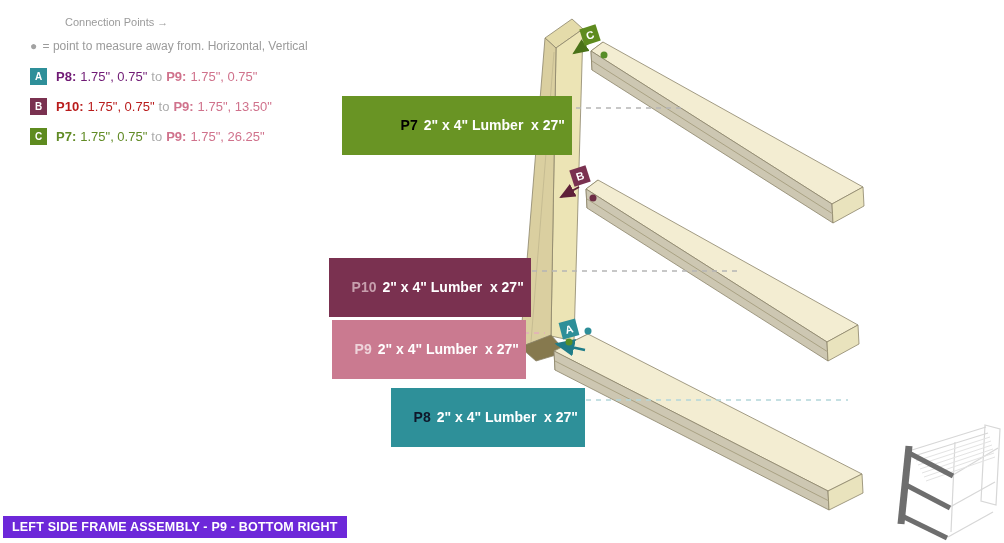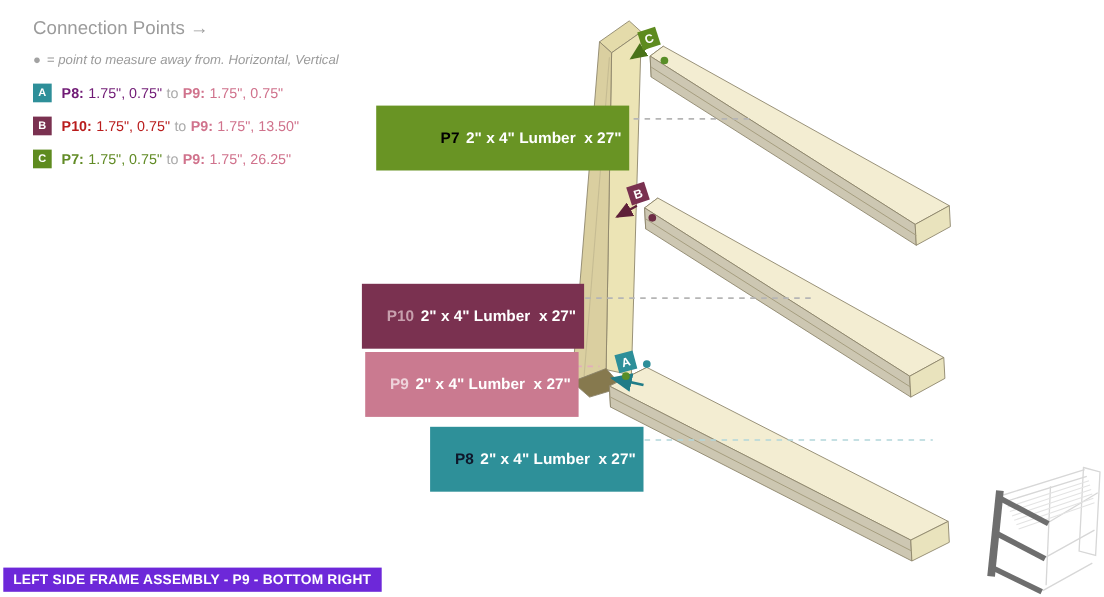--- a/index.html
+++ b/index.html
@@ -2,22 +2,22 @@
 <html><head>
 <meta charset="utf-8">
 <style>
   html,body{margin:0;padding:0;background:#fff;}
   .canvas{position:relative;width:1004px;height:543px;background:#ffffff;overflow:hidden;
           font-family:"Liberation Sans",sans-serif;}
   svg{position:absolute;left:0;top:0;}
 
   
   .legend{position:absolute;left:30px;top:16px;}
-  .ctitle{font-size:17px;color:#9b9b9b;margin-bottom:11px;}
-  .cnote{font-size:12px;color:#9b9b9b;margin-bottom:15px;font-style:italic;}
+  .ctitle{font-size:11px;color:#9b9b9b;margin-bottom:11px;margin-left:35px;}
+  .cnote{font-size:12px;color:#9b9b9b;margin-bottom:15px;}
   .cnote .bullet{color:#a2a2a2;font-size:12px;margin-right:2px;}
   .crow{display:flex;align-items:center;margin-bottom:13px;font-size:13px;}
   .cbadge{width:17px;height:17px;display:flex;align-items:center;justify-content:center;
           color:#fff;font-size:10px;font-weight:bold;margin-right:9px;flex:0 0 auto;}
   .crow span.seg{margin-right:4px;white-space:pre;}
   .seg-b{font-weight:bold;}
   .row-a .from{color:#701a75;}
   .row-b .from{color:#b91c1c;text-align:center;}
   .row-c .from{color:#618b25;}
   .crow .toword{color:#ababab;}

